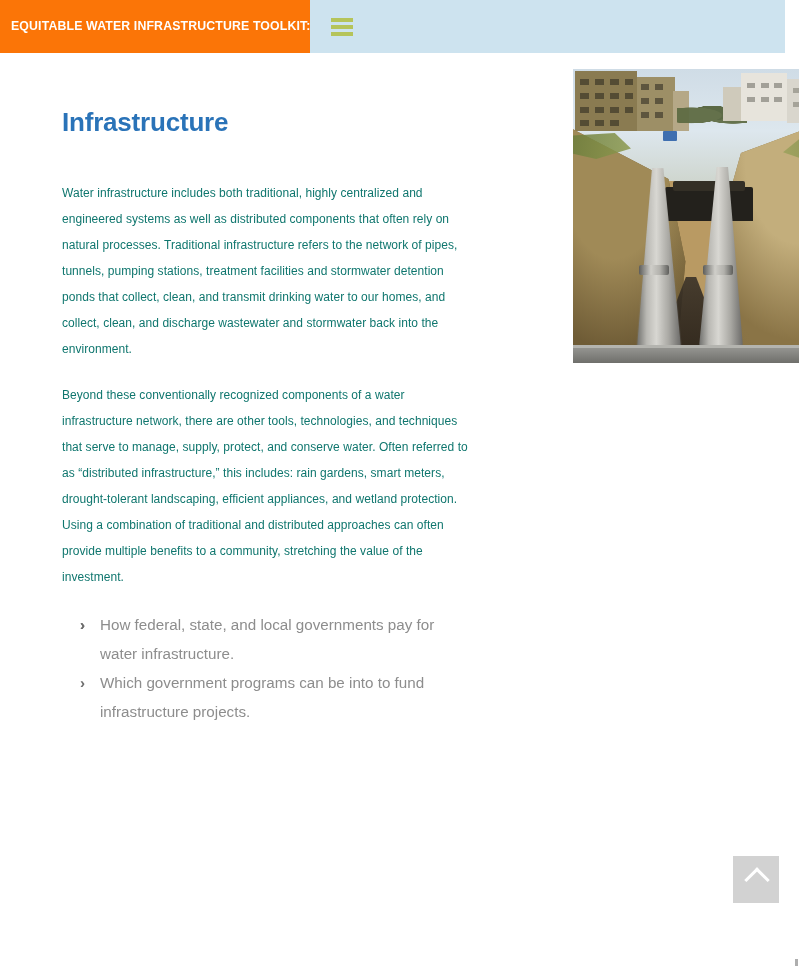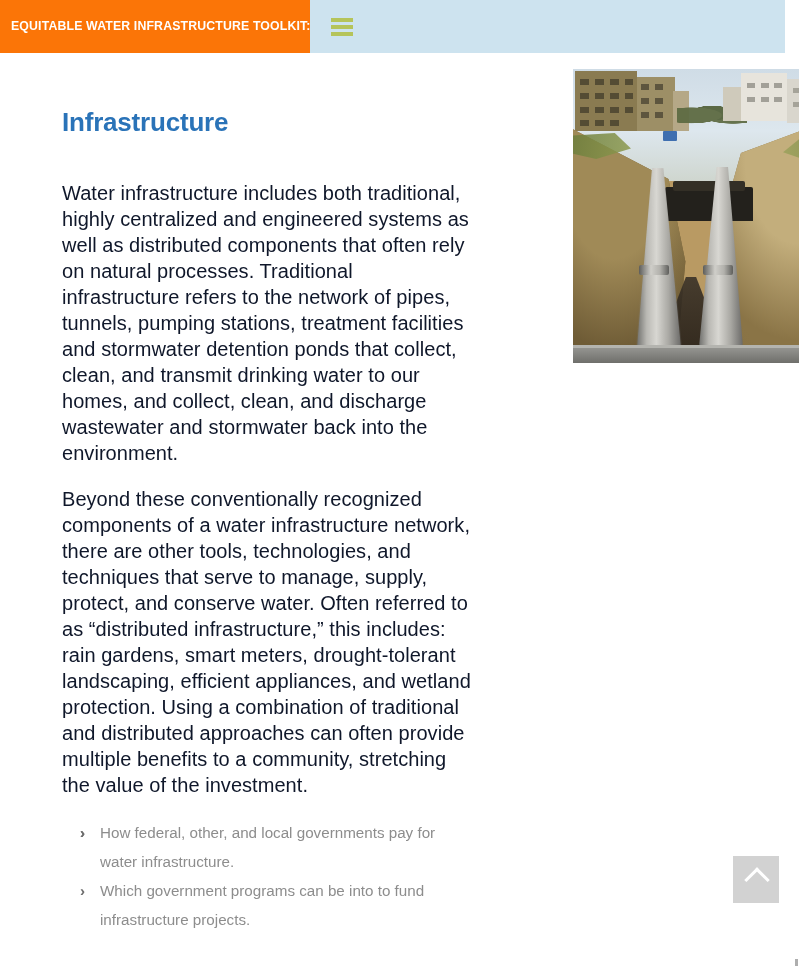--- a/index.html
+++ b/index.html
@@ -222,22 +222,22 @@
   }
   #page-title {
     color: #2a73b8;
     font-size: 26px;
     font-weight: bold;
     line-height: 1.15;
     letter-spacing: -0.2px;
     margin: 0 0 42px 0;
   }
   .para {
-    color: #0f172a;
-    font-size: 20px;
+    color: #0f766e;
+    font-size: 12px;
     line-height: 26px;
     margin: 0 0 20px 0;
     letter-spacing: 0.05px;
   }
   #learn-intro {
     margin-bottom: 24px;
   }
   #learn-list {
     list-style: none;
     margin: 0;
@@ -382,21 +382,21 @@
   <p class="para">Water infrastructure includes both traditional, highly centralized and engineered systems as well as distributed components that often rely on natural processes. Traditional infrastructure refers to the network of pipes, tunnels, pumping stations, treatment facilities and stormwater detention ponds that collect, clean, and transmit drinking water to our homes, and collect, clean, and discharge wastewater and stormwater back into the environment.</p>
   <p class="para">Beyond these conventionally recognized components of a water infrastructure network, there are other tools, technologies, and techniques that serve to manage, supply, protect, and conserve water. Often referred to as “distributed infrastructure,” this includes: rain gardens, smart meters, drought-tolerant landscaping, efficient appliances, and wetland protection. Using a combination of traditional and distributed approaches can often provide multiple benefits to a community, stretching the value of the investment.</p>
 
 
   <ul id="learn-list">
     <li>
       <span class="chev">›</span>
     </li>
     <li>
       <span class="chev">›</span>
-      <span>How federal, other, and local governments pay for water infrastructure.</span>
+      <span>How federal, state, and local governments pay for water infrastructure.</span>
     </li>
     <li>
       <span class="chev">›</span>
       <span>Which government programs can be into to fund infrastructure projects.</span>
     </li>
   </ul>
 </article>
 
 <div id="scroll-top">
   <span class="chev-up"></span>

